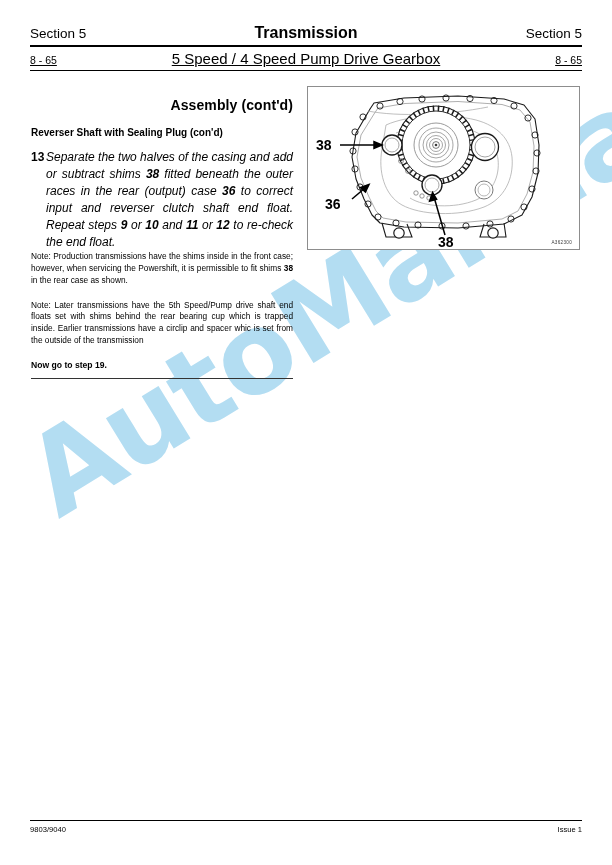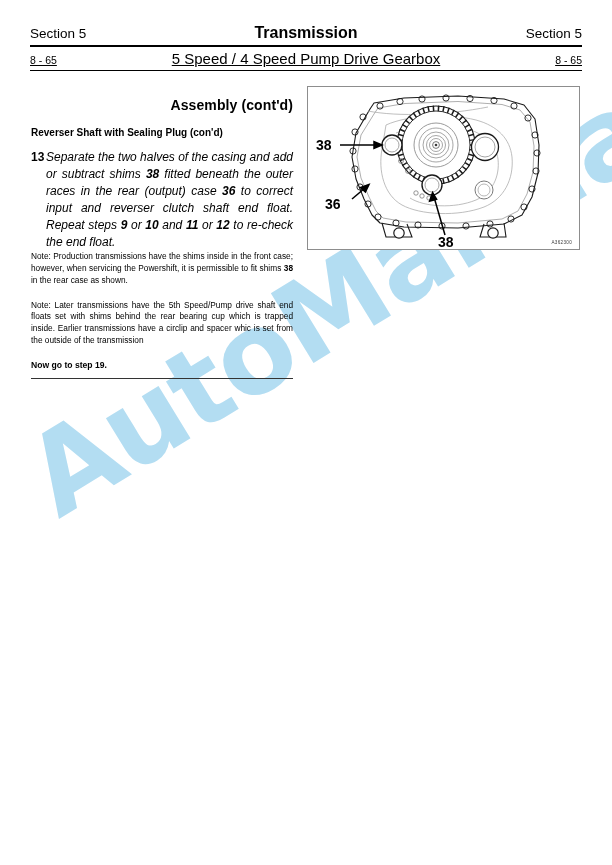--- a/index.html
+++ b/index.html
@@ -398,14 +398,21 @@
 
       <g font-family="Liberation Sans, sans-serif" font-size="14" font-weight="bold" fill="#000000">
         <text x="8" y="63">38</text>
         <text x="17" y="122">36</text>
         <text x="130" y="160">38</text>
       </g>
     </svg>
     <div class="fig-code">A362300</div>
   </div>
 
+  <div id="footer">
+    <div id="footer-rule"></div>
+    <div id="footer-row">
+      <span>9803/9040</span>
+      <span>Issue 1</span>
+    </div>
+  </div>
 
 </div>
 
 </body></html>

